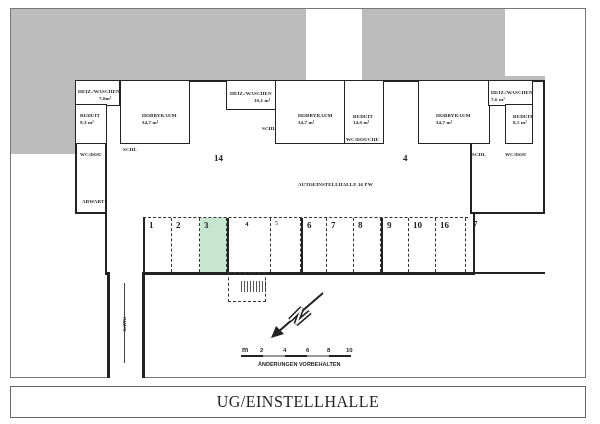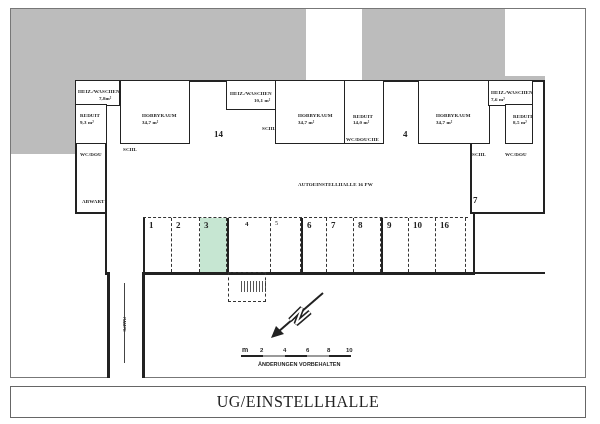--- a/index.html
+++ b/index.html
@@ -2,21 +2,21 @@
 <html><head>
 <meta charset="utf-8">
 <style>
   html,body{margin:0;padding:0;background:#fff;}
   body{width:600px;height:424px;position:relative;overflow:hidden;font-family:"Liberation Serif",serif;}
   .abs{position:absolute;}
   .frame{position:absolute;left:10px;top:8px;width:576px;height:370px;border:1px solid #777;box-sizing:border-box;}
   .gray{position:absolute;background:#bcbcbc;}
   .wall{position:absolute;background:#fff;border:2px solid #222;box-sizing:border-box;}
   .room-lbl{position:absolute;font-size:5px;font-weight:bold;color:#222;line-height:6px;letter-spacing:0.1px;white-space:nowrap;}
-  .big-num{position:absolute;font-size:9px;font-weight:bold;color:#222;}
+  .big-num{position:absolute;font-size:9px;font-weight:bold;color:#222;margin-top:24px;}
   .stall{position:absolute;top:218px;height:54px;border-right:1px dashed #333;box-sizing:border-box;}
   .stall-num{position:absolute;left:4px;top:2px;font-size:9px;font-weight:bold;color:#222;}
   .title-box{position:absolute;left:10px;top:386px;width:576px;height:32px;border:1px solid #666;box-sizing:border-box;display:flex;align-items:center;justify-content:center;}
   .title-text{font-size:16px;letter-spacing:0.5px;color:#222;font-family:"Liberation Serif",serif;}
   .scale-lbl{position:absolute;font-size:6px;font-family:"Liberation Sans",sans-serif;color:#222;font-weight:bold;}
   .tiny{position:absolute;font-size:4px;font-family:"Liberation Sans",sans-serif;color:#333;}
 </style>
 </head>
 <body>
 

